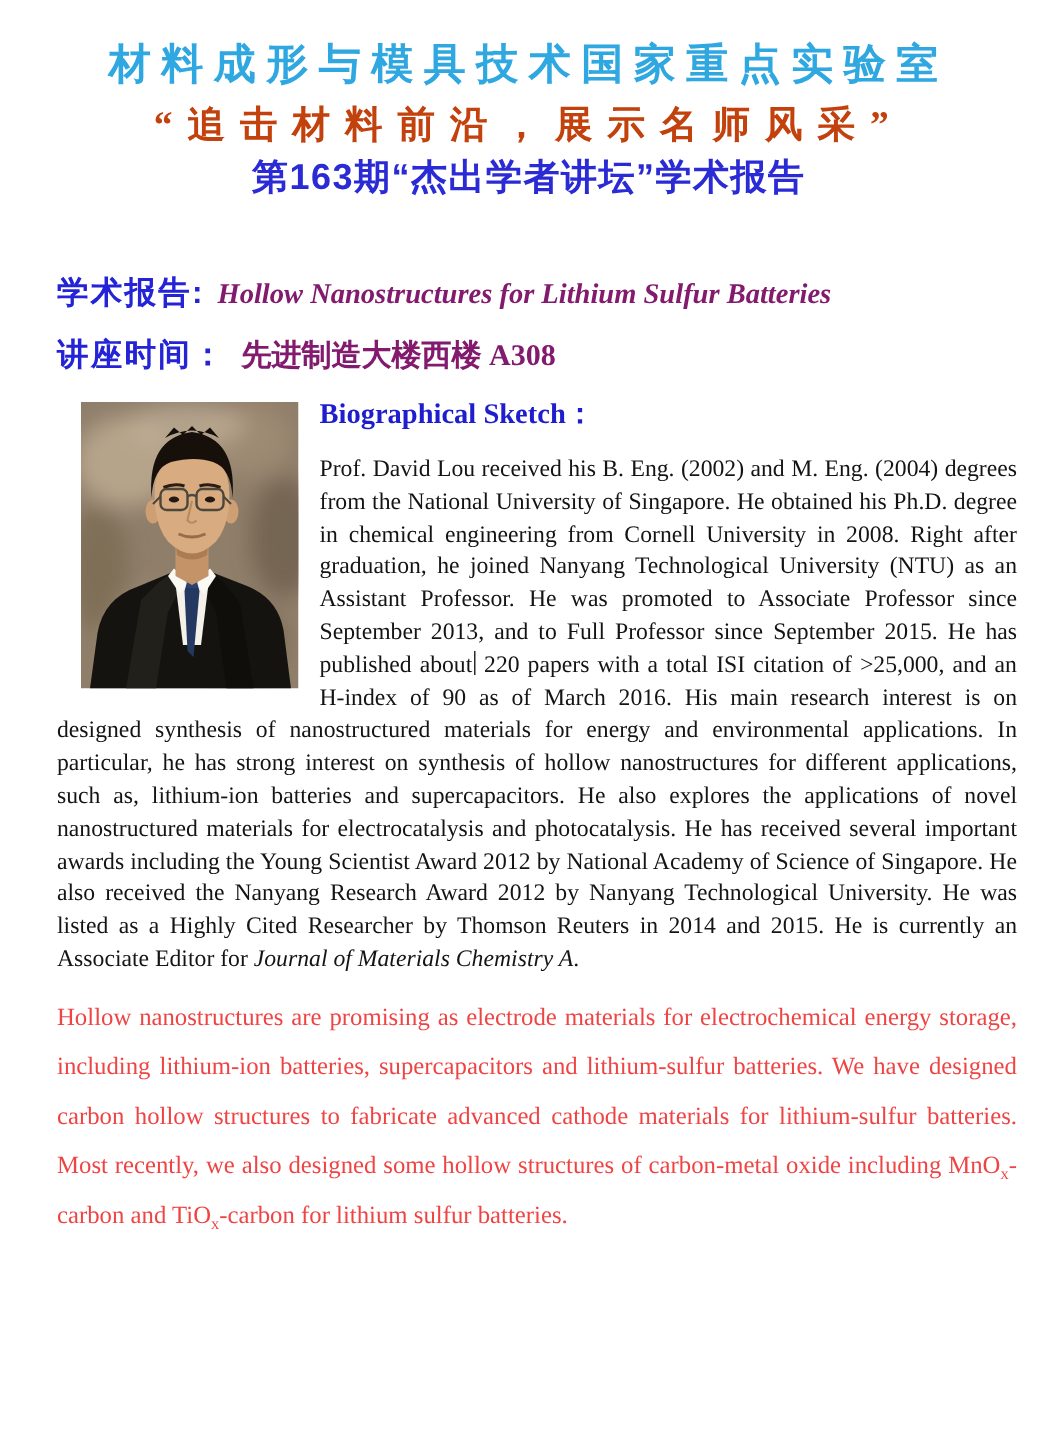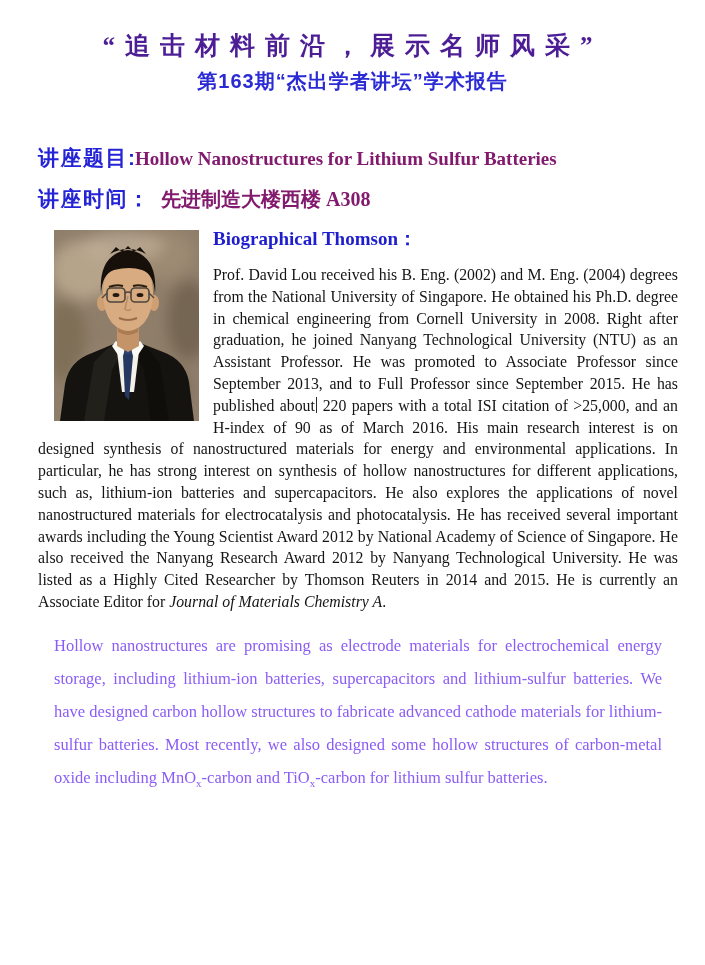--- a/index.html
+++ b/index.html
@@ -3,69 +3,70 @@
 <meta charset="utf-8">
 <style>
   html,body{margin:0;padding:0;background:#ffffff;}
   body{width:705px;height:965px;font-family:"Liberation Serif",serif;}
   .page{position:relative;width:705px;height:965px;background:#fff;overflow:hidden;}
 
   
   .doc-header{text-align:center;padding-top:25px;}
   .h-line1{color:#2fa7e0;font-weight:bold;font-size:28px;line-height:38px;letter-spacing:7px;
            font-family:"Liberation Serif",serif;}
-  .h-line2{color:#4c1d95;font-weight:bold;font-size:25px;line-height:37px;letter-spacing:10px;
+  .h-line2{color:#c2410c;font-weight:bold;font-size:25px;line-height:37px;letter-spacing:10px;
            margin-top:2px;font-family:"Liberation Serif",serif;}
-  .h-line3{color:#2b2bd5;font-weight:bold;font-size:20px;line-height:34px;letter-spacing:1px;
+  .h-line3{color:#2b2bd5;font-weight:bold;font-size:24px;line-height:34px;letter-spacing:1px;
            font-family:"Liberation Sans",sans-serif;}
 
   
   .info{margin:47px 0 0 38px;}
   .row{margin-bottom:14px;line-height:25px;white-space:nowrap;}
   .lbl{color:#2424d6;font-weight:bold;font-size:21px;letter-spacing:1.5px;
        font-family:"Liberation Sans",sans-serif;}
   .colon{color:#2424d6;font-weight:bold;font-size:21px;font-family:"Liberation Sans",sans-serif;}
   .val{color:#821a6e;font-weight:bold;}
-  .v-title{font-size:19px;font-family:"Liberation Serif",serif;}
+  .v-title{font-size:19px;margin-left:10px;font-family:"Liberation Serif",serif;font-style:italic;}
   .v-time,.v-place{font-size:20px;margin-left:12px;font-family:"Liberation Serif",serif;}
   .v-time2{font-size:20px;margin-left:44px;font-family:"Liberation Serif",serif;}
   .v-speaker{font-size:21px;margin-left:40px;font-family:"Liberation Serif",serif;}
 
   
   .bio{margin:14px 27px 0 38px;}
   .photo{float:left;width:145px;height:191px;margin:3px 14px 16px 16px;}
   .photo svg{display:block;width:145px;height:191px;}
   .bio-heading{color:#1e1ece;font-weight:bold;font-size:19px;line-height:24px;margin:0 0 13px 0;
                font-family:"Liberation Serif",serif;}
   .bio-text{margin:0;font-size:15.8px;line-height:21.8px;text-align:justify;color:#141414;}
   .bio-text em{}
 
   
   .abstract{margin:10px 27px 0 38px;}
   .abstract-heading{color:#1e1ece;font-weight:bold;font-size:20px;line-height:26px;margin:0 0 8px 0;
                     font-family:"Liberation Serif",serif;}
-  .abstract-text{margin:16px;font-size:16.5px;line-height:33px;text-align:justify;color:#8b5cf6;}
+  .abstract-text{margin:0;font-size:16.5px;line-height:33px;text-align:justify;color:#ef4444;}
   sub{font-size:11px;line-height:0;}
 
   
   .caret{display:inline-block;width:1.5px;height:16px;background:#2a2a2a;
          vertical-align:-2px;margin-left:1px;}
 </style>
 </head>
 <body>
 
 <div class="page">
 
   <header class="doc-header">
+    <div class="h-line1">材料成形与模具技术国家重点实验室</div>
     <div class="h-line2">“追击材料前沿，展示名师风采”</div>
     <div class="h-line3">第163期“杰出学者讲坛”学术报告</div>
   </header>
 
   <section class="info" id="info-rows">
-      <div class="row"><span class="lbl">讲座题目</span><span class="colon">:</span><span class="val v-title">Hollow Nanostructures for Lithium Sulfur Batteries</span></div>
+      <div class="row"><span class="lbl">学术报告</span><span class="colon">:</span><span class="val v-title">Hollow Nanostructures for Lithium Sulfur Batteries</span></div>
       <div class="row"><span class="lbl">讲座时间</span><span class="colon">：</span><span class="val v-place">先进制造大楼西楼 A308</span></div>
     </section>
 
   <section class="bio">
     <div class="photo">
       <svg viewBox="0 0 145 191" xmlns="http://www.w3.org/2000/svg">
         <defs>
           <filter id="soft" x="-40%" y="-40%" width="180%" height="180%">
             <feGaussianBlur stdDeviation="7"></feGaussianBlur>
           </filter>
@@ -112,21 +113,21 @@
 
         <rect x="53" y="58" width="18" height="14" rx="4" fill="none" stroke="#4c463c" stroke-width="1.6"></rect>
         <rect x="77" y="58" width="18" height="14" rx="4" fill="none" stroke="#4c463c" stroke-width="1.6"></rect>
         <path d="M71 63 Q74 61 77 63" stroke="#4c463c" stroke-width="1.6" fill="none"></path>
         <path d="M53 63 L48 68 M95 63 L100 68" stroke="#4c463c" stroke-width="1.4" fill="none"></path>
 
         <path d="M74 66 Q72 74 71 79 Q74 82 77 79" stroke="#b98a5e" stroke-width="1.4" fill="none"></path>
         <path d="M65 88 Q74 92 83 88" stroke="#9c6a48" stroke-width="2" fill="none"></path>
       </svg>
     </div>
-    <h3 class="bio-heading">Biographical Thomson：</h3>
+    <h3 class="bio-heading">Biographical Sketch：</h3>
     <p class="bio-text" id="bio-text"><span>Prof. David Lou received his B. Eng. (2002) and M. Eng. (2004) degrees from the National University of Singapore. He obtained his Ph.D. degree in chemical engineering from Cornell University in 2008. Right after graduation, he joined Nanyang Technological University (NTU) as an Assistant Professor. He was promoted to Associate Professor since September 2013, and to Full Professor since September 2015. He has published about</span><span class="caret"></span><span> 220 papers with a total ISI citation of &gt;25,000, and an H-index of 90 as of March 2016. His main research interest is on designed synthesis of nanostructured materials for energy and environmental applications. In particular, he has strong interest on synthesis of hollow nanostructures for different applications, such as, lithium-ion batteries and supercapacitors. He also explores the applications of novel nanostructured materials for electrocatalysis and photocatalysis. He has received several important awards including the Young Scientist Award 2012 by National Academy of Science of Singapore. He also received the Nanyang Research Award 2012 by Nanyang Technological University. He was listed as a Highly Cited Researcher by Thomson Reuters in 2014 and 2015. He is currently an Associate Editor for </span><em>Journal of Materials Chemistry A</em><span>.</span></p>
   </section>
 
   <section class="abstract">
     <p class="abstract-text" id="abstract-text"><span>Hollow nanostructures are promising as electrode materials for electrochemical energy storage, including lithium-ion batteries, supercapacitors and lithium-sulfur batteries. We have designed carbon hollow structures to fabricate advanced cathode materials for lithium-sulfur batteries. Most recently, we also designed some hollow structures of carbon-metal oxide including MnO</span><sub>x</sub><span>-carbon and TiO</span><sub>x</sub><span>-carbon for lithium sulfur batteries.</span></p>
   </section>
 
 </div>
 
 </body></html>

